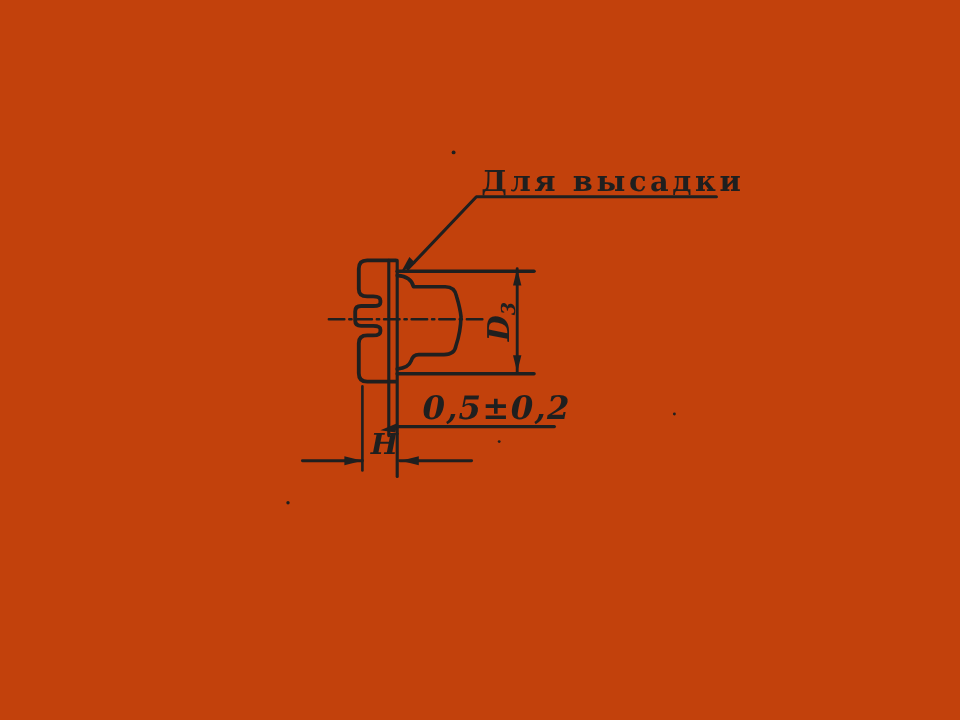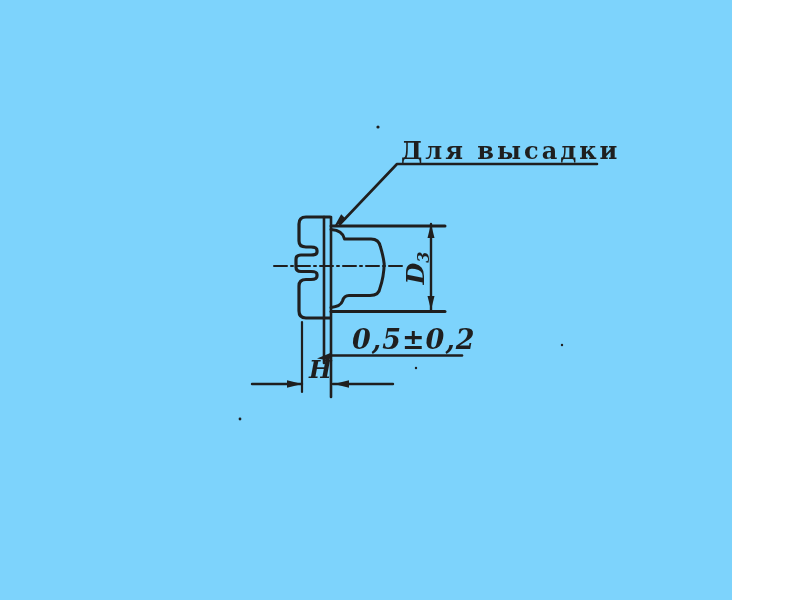--- a/index.html
+++ b/index.html
@@ -3,23 +3,23 @@
 <meta charset="utf-8">
 <style>
   html, body {
     margin: 0;
     padding: 0;
     background: #ffffff;
     font-family: "DejaVu Serif", serif;
   }
   .canvas {
     position: relative;
-    width: 732px;
+    width: 800px;
     height: 600px;
-    background: #7dd3fc;
+    background: #c2410c;
     overflow: hidden;
   }
   svg { display: block; }
   .ink-stroke {
     fill: none;
     stroke: #1f1f1f;
     stroke-linecap: round;
     stroke-linejoin: round;
   }
   .ink-fill { fill: #1f1f1f; stroke: none; }

